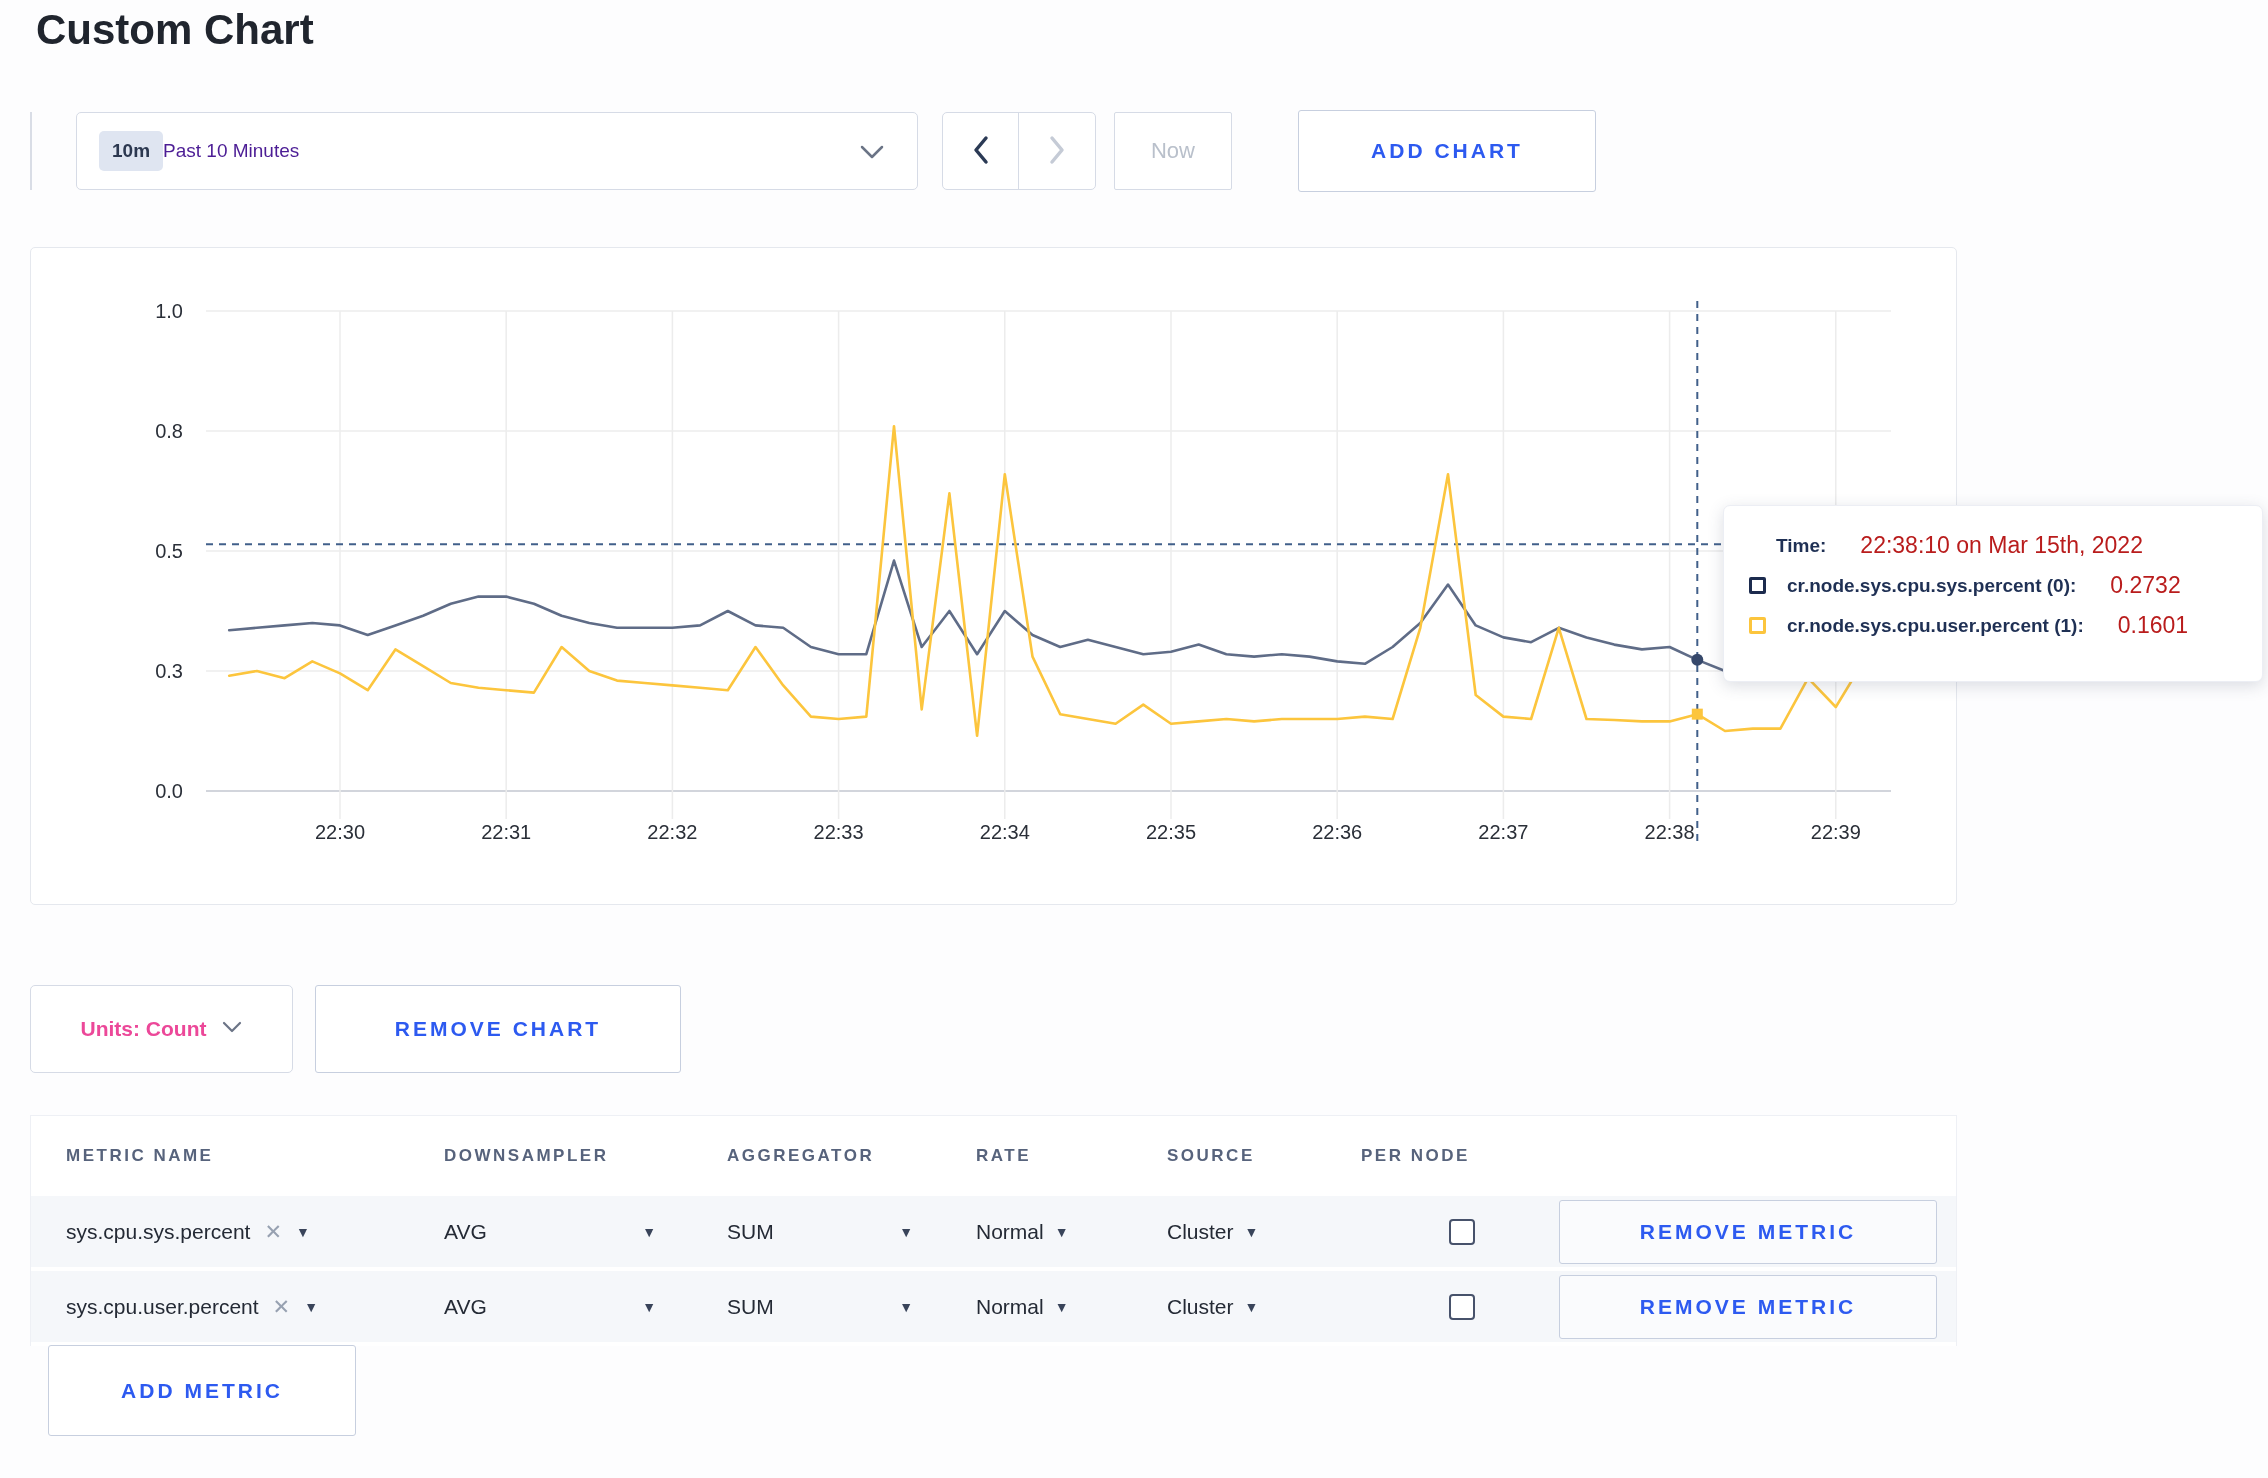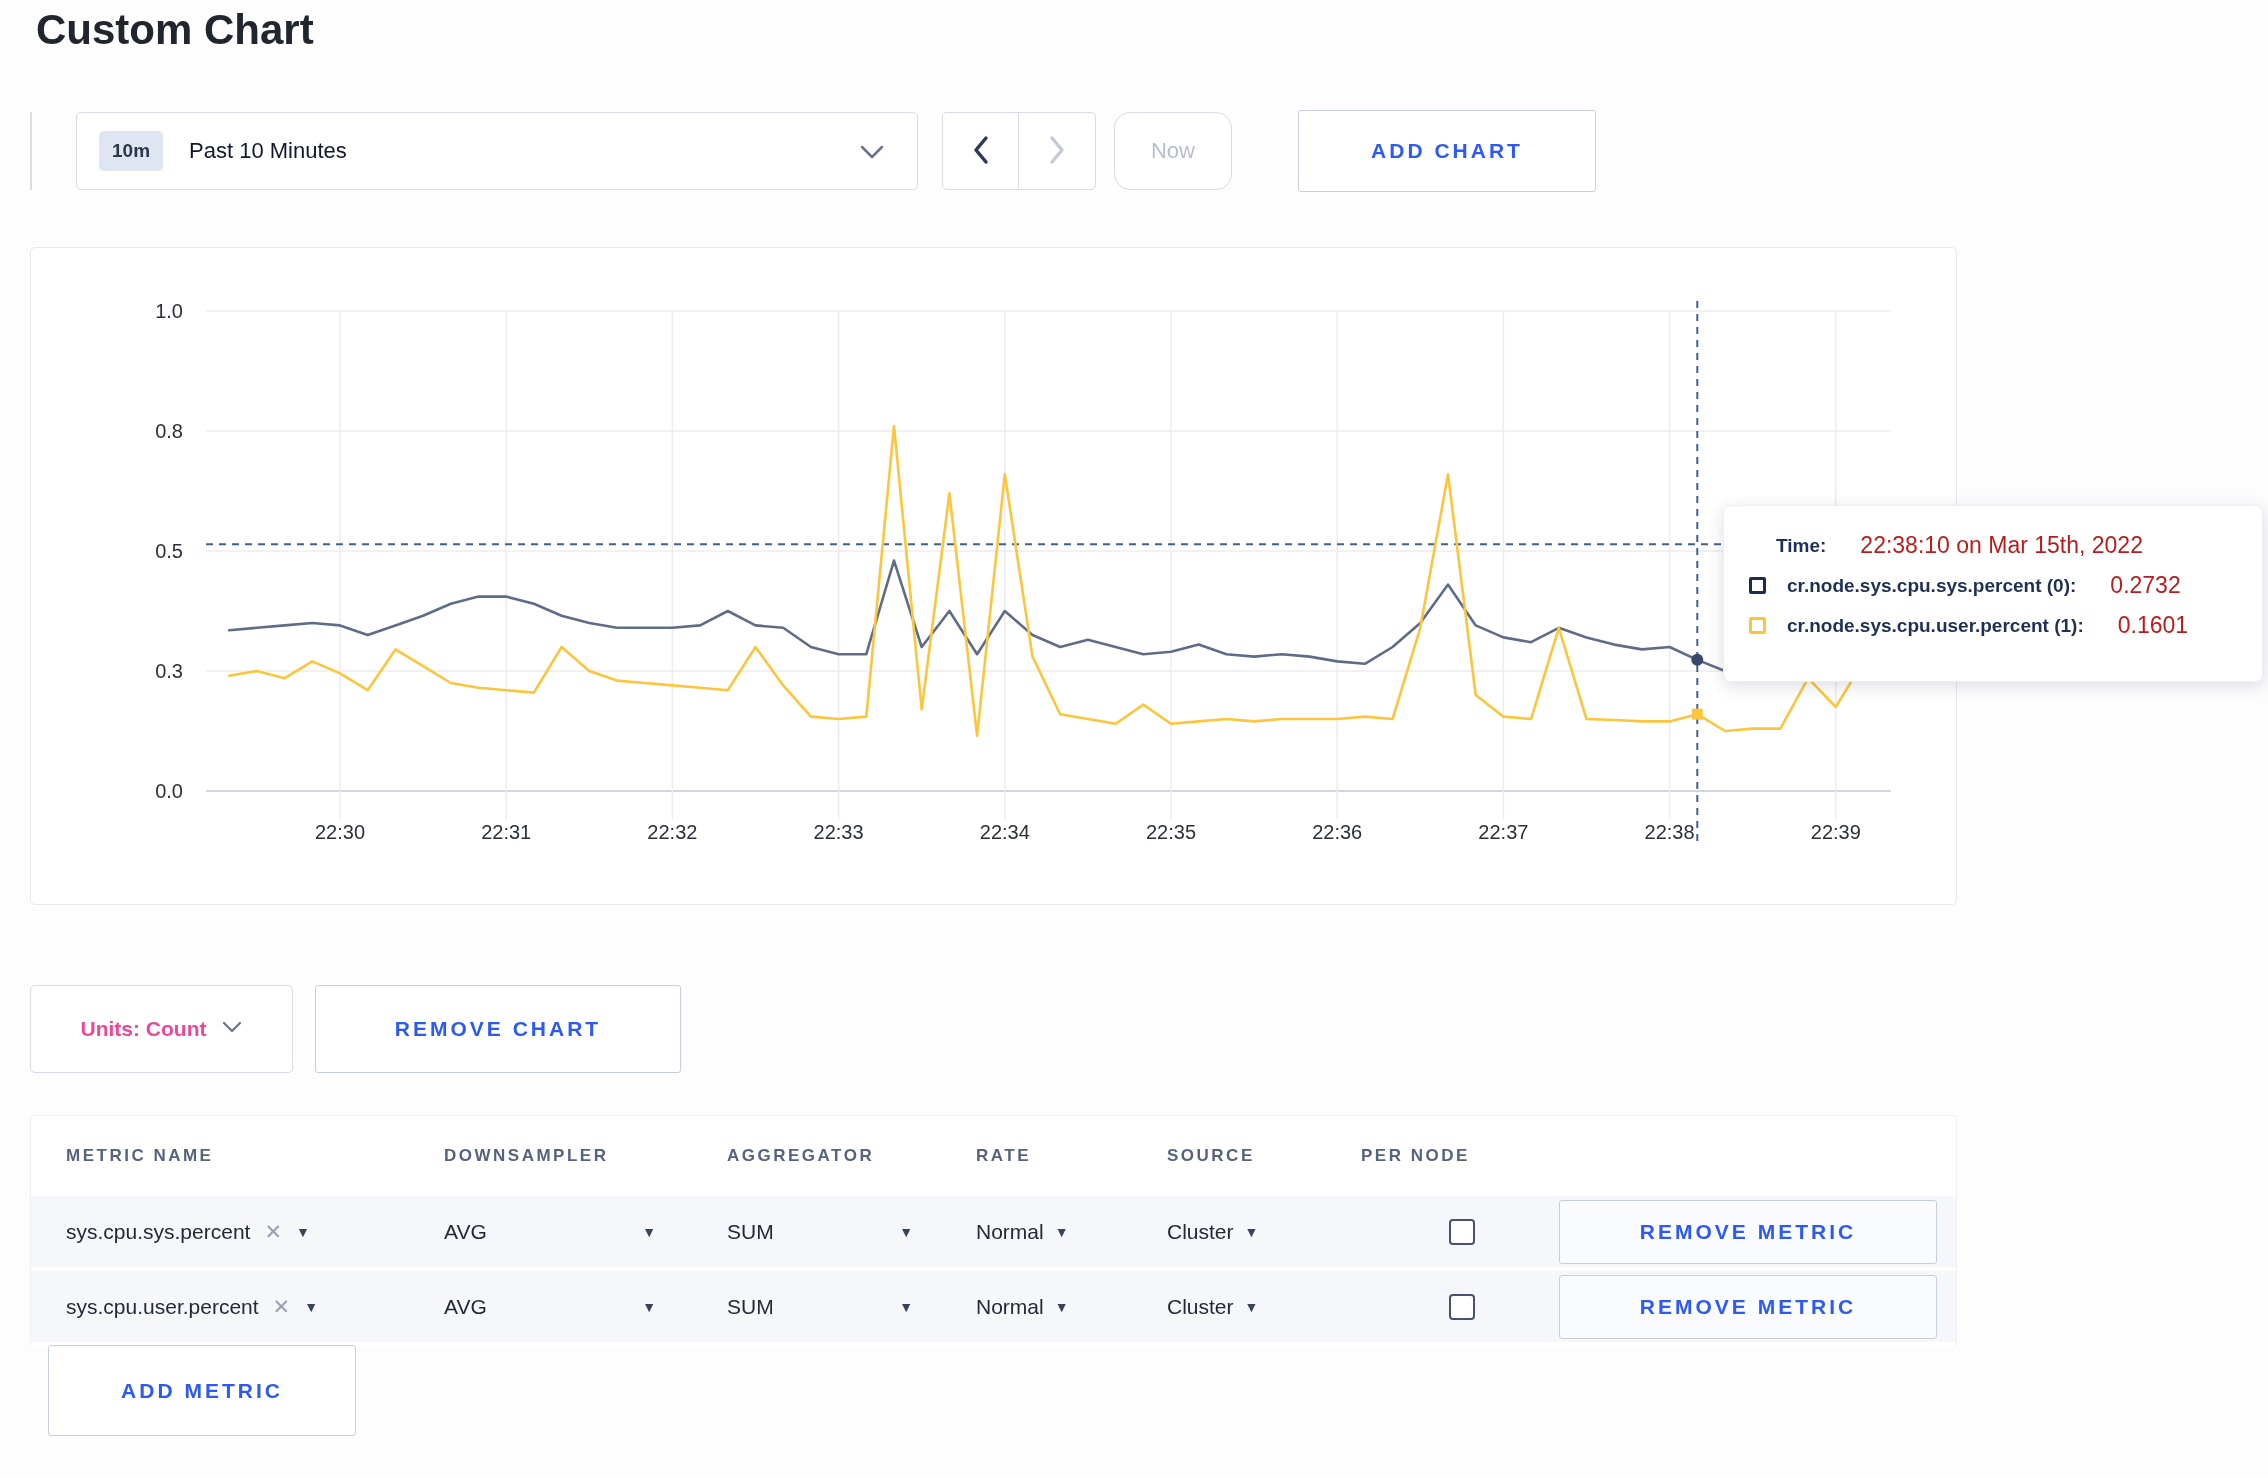--- a/index.html
+++ b/index.html
@@ -25,37 +25,37 @@
   .time-select {
     position: absolute; left: 76px; top: 112px; width: 842px; height: 78px;
     background: #fff; border: 1px solid #d6dbe6; border-radius: 5px;
     display: flex; align-items: center; cursor: pointer;
   }
   .time-badge {
     margin-left: 22px; background: #dfe5f1; color: #2c3850;
     font-size: 19px; font-weight: 700; border-radius: 5px;
     padding: 9px 13px;
   }
-  .time-label { margin-left: 26px; font-size: 22px; color: #0f172a; }
+  .time-label { font-size: 19px; color: #4c1d95; }
   .time-select .chev { position: absolute; right: 32px; top: 31px; }
 
   .arrow-group {
     position: absolute; left: 942px; top: 112px; width: 154px; height: 78px;
     background: #fff; border: 1px solid #d6dbe6; border-radius: 5px;
     display: flex;
   }
   .arrow-cell {
     width: 50%; height: 100%; display:flex; align-items:center; justify-content:center;
     background: transparent; border: none; cursor: pointer;
   }
   .arrow-cell.prev { border-right: 1px solid #d6dbe6; }
 
   .now-btn {
     position: absolute; left: 1114px; top: 112px; width: 118px; height: 78px;
-    background: #fff; border: 1px solid #d6dbe6; border-radius: 16px;
+    background: #fff; border: 1px solid #d6dbe6; border-radius: 2px;
     font-family: inherit; font-size: 22px; color: #b9c0cb; cursor: default;
   }
   .btn-blue {
     background: #fff; border: 1px solid #c7cfdf; border-radius: 3px;
     color: #2d5af0; font-family: inherit; font-weight: 700;
     letter-spacing: 3px; font-size: 21px; cursor: pointer;
     display: flex; align-items: center; justify-content: center;
   }
   .add-chart-btn { position: absolute; left: 1298px; top: 110px; width: 298px; height: 82px; }
 

